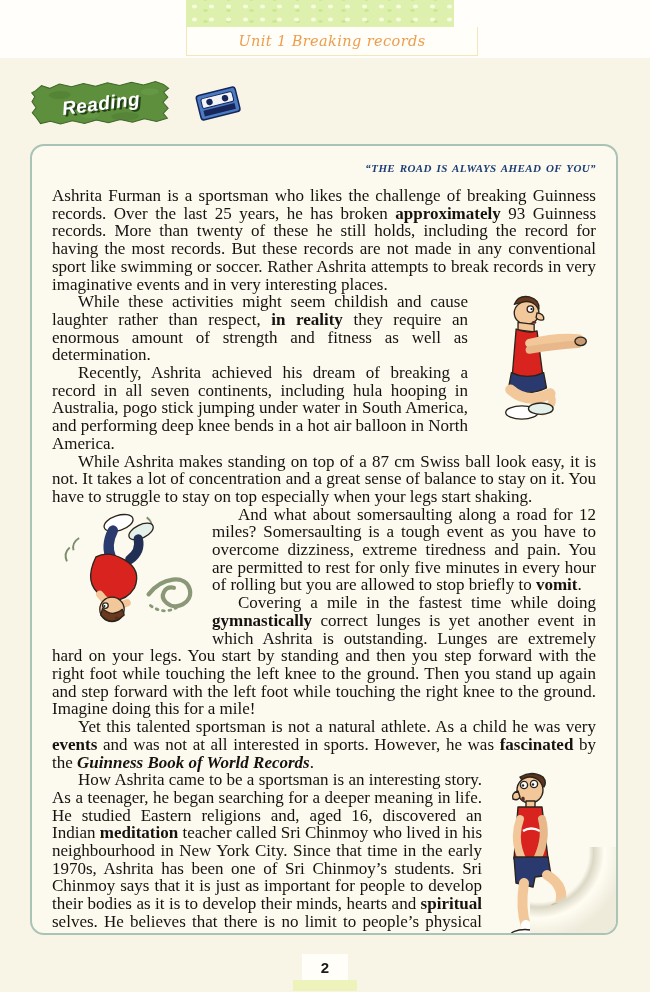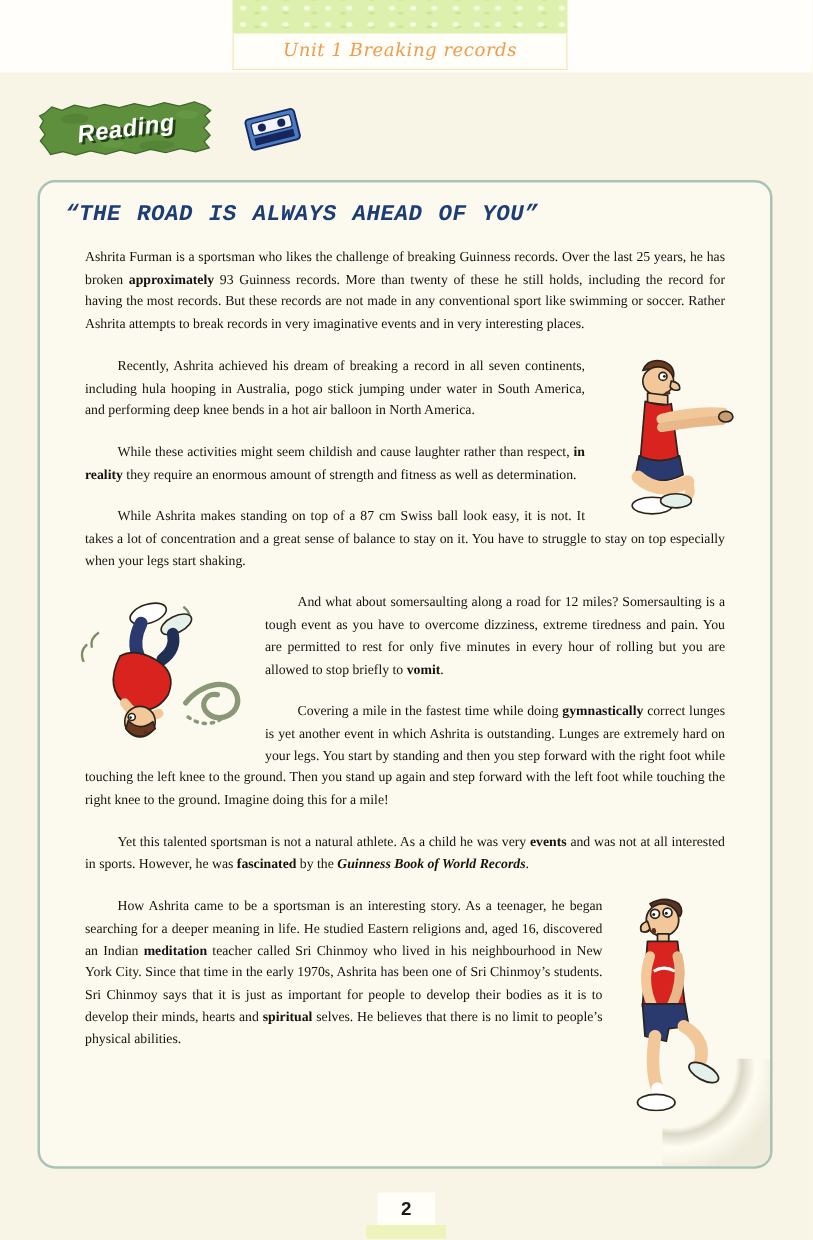--- a/index.html
+++ b/index.html
@@ -14,21 +14,21 @@
   .unit-band {
     position:absolute; left:186px; top:0; width:268px; height:27px;
     background-color:#def0ae;
     background-image:
       radial-gradient(#f7fcdf 2px, rgba(0,0,0,0) 3px),
       radial-gradient(#c9e88e 2px, rgba(0,0,0,0) 3px);
     background-size:17px 13px, 23px 11px;
     background-position:0 0, 8px 5px;
   }
   .unit-text-box {
-    position:absolute; left:186px; top:27px; width:268px; height:29px;
+    position:absolute; left:186px; top:27px; width:292px; height:29px;
     box-sizing:border-box;
     background:#fffef8; border:1px solid #f5e6ba; border-top:none;
     display:flex; align-items:center; justify-content:center;
   }
   .unit-text {
     color:#ee9d4e; font-style:italic; font-size:14.5px;
     font-family:"DejaVu Serif", serif; letter-spacing:.4px;
   }
   .badge { position:absolute; left:30px; top:81px; width:142px; height:45px; transform:rotate(-1.5deg); }
   .badge svg { width:100%; height:100%; display:block; }
@@ -40,28 +40,28 @@
   }
   .cassette { position:absolute; left:194px; top:84px; width:48px; height:38px; }
   .article-box {
     position:absolute; left:30px; top:144px; width:588px; height:791px;
     box-sizing:border-box;
     background:#fcf9ee; border:2px solid #a9c3b6; border-radius:14px;
     padding:10px 20px 0 20px;
     overflow:hidden;
   }
   .title {
-    text-align:left;
-    font-family:Liberation Mono, monospace; font-weight:bold; font-style:italic;
-    color:#1c3e75; font-size:18px; letter-spacing:.4px; word-spacing:1.5px;
+    text-align:right;
+    font-family:Liberation Serif, serif; font-weight:bold; font-style:italic;
+    color:#1c3e75; font-size:11px; letter-spacing:.4px; word-spacing:1.5px;
     margin:6px 0 13px 0;
   }
   .para {
-    font-size:11px; line-height:17.7px; text-align:justify;
-    color:#151310; margin:16px; text-indent:26px;
+    font-size:17px; line-height:17.7px; text-align:justify;
+    color:#151310; margin:0; text-indent:26px;
   }
   .para.first { text-indent:0; }
   .para b { font-weight:bold; }
   .para .bi { font-weight:bold; font-style:italic; }
   .fig svg { width:100%; height:100%; display:block; }
   .fig1 { float:right; width:118px; height:128px; margin:0 0 2px 10px; }
   .fig2 { float:left;  width:150px; height:122px; margin:2px 10px 2px 0; }
   .fig3 { float:right; width:106px; height:172px; margin:0 0 0 8px; }
   .curl {
     position:absolute; right:0; bottom:0; width:86px; height:86px;
@@ -130,22 +130,22 @@
           <ellipse cx="106" cy="51" rx="6" ry="4.5" fill="#c79b73"></ellipse>
           <path d="M33 84 Q50 92 67 84 L70 100 Q50 110 30 100 Z" fill="#2a3a6e"></path>
           <path d="M32 102 Q50 118 74 106" stroke="#f2c89b" stroke-width="11" fill="none" stroke-linecap="round"></path>
           <path d="M74 107 Q80 118 66 125" stroke="#f2c89b" stroke-width="8" fill="none" stroke-linecap="round"></path>
           <ellipse cx="44" cy="126" rx="17" ry="7" fill="#fff"></ellipse>
           <ellipse cx="64" cy="122" rx="13" ry="6" fill="#e4f0ea"></ellipse>
         </g>
       </svg>
     </div>
 
+    <p class="para"><span>While these activities might seem childish and cause laughter rather than respect, </span><b>in reality</b><span> they require an enormous amount of strength and fitness as well as determination.</span></p>
     <p class="para"><span>Recently, Ashrita achieved his dream of breaking a record in all seven continents, including hula hooping in Australia, pogo stick jumping under water in South America, and performing deep knee bends in a hot air balloon in North America.</span></p>
-    <p class="para"><span>While these activities might seem childish and cause laughter rather than respect, </span><b>in reality</b><span> they require an enormous amount of strength and fitness as well as determination.</span></p>
     <p class="para"><span>While Ashrita makes standing on top of a 87 cm Swiss ball look easy, it is not. It takes a lot of concentration and a great sense of balance to stay on it. You have to struggle to stay on top especially when your legs start shaking.</span></p>
 
     <div class="fig fig2">
       <svg viewBox="0 0 150 130">
         <g stroke="#2b241c" stroke-width="1.4" stroke-linejoin="round">
           <path d="M14 42 q-7 6 -3 15" stroke="#7d8d6b" fill="none" stroke-width="2"></path>
           <path d="M24 32 q-8 5 -6 13" stroke="#7d8d6b" fill="none" stroke-width="2"></path>
           <path d="M96 10 q7 5 5 13" stroke="#7d8d6b" fill="none" stroke-width="2"></path>
           <ellipse cx="66" cy="16" rx="16" ry="8" fill="#fff" transform="rotate(-18 66 16)"></ellipse>
           <ellipse cx="90" cy="25" rx="14" ry="7" fill="#e4f0ea" transform="rotate(-26 90 25)"></ellipse>

